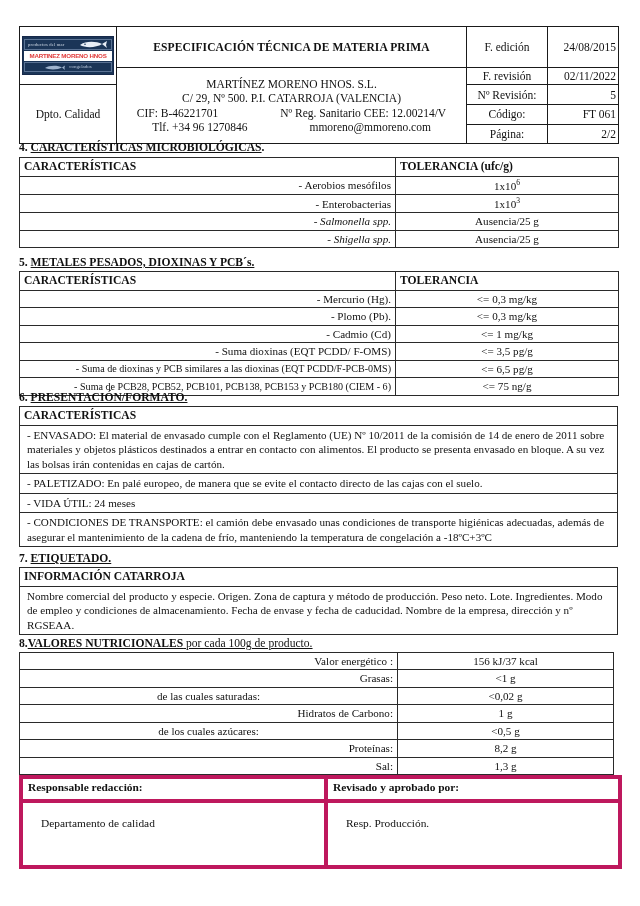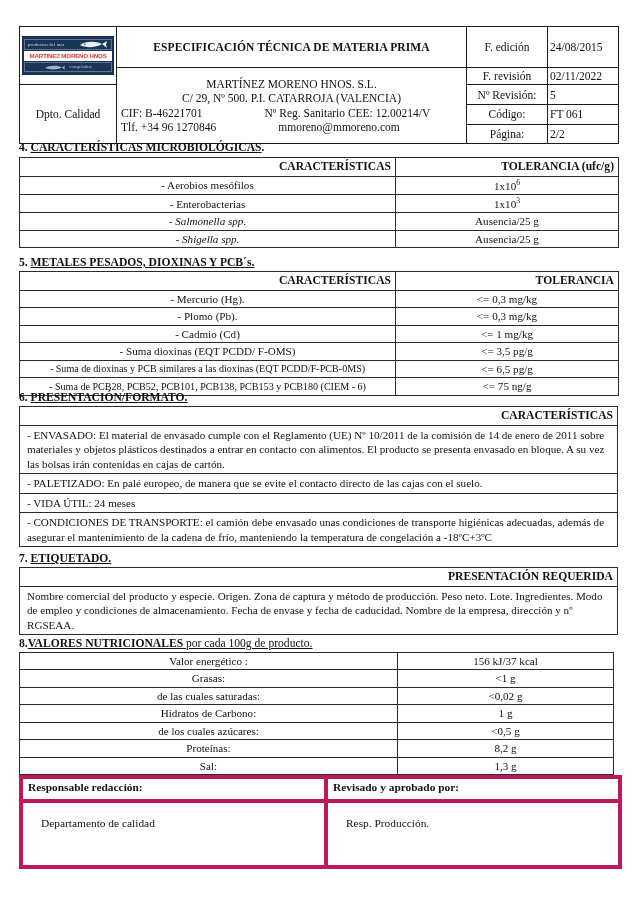--- a/index.html
+++ b/index.html
@@ -114,30 +114,30 @@
     height: 56px;
   }
   .company-cell {
     text-align: center;
     font-size: 11.2px;
     line-height: 1.45;
     padding: 2px 4px !important;
   }
   .company-row2 {
     display: flex;
-    justify-content: flex-start;
+    justify-content: center;
     gap: 62px;
   }
   .meta-label {
     text-align: center;
     width: 76px;
     font-size: 11.2px;
   }
   .meta-value {
-    text-align: left;
+    text-align: right;
     width: 66px;
     font-size: 11.2px;
   }
 
   
   .sec-h {
     position: absolute;
     font-family: "Liberation Serif", serif;
     font-weight: bold;
     font-size: 11.6px;
@@ -154,26 +154,26 @@
     table-layout: fixed;
     font-size: 11.1px;
   }
   .dtable td, .dtable th {
     border: 1px solid #2a2a2a;
     padding: 1px 4px;
     font-weight: normal;
     line-height: 1.3;
   }
   .dtable .hdr {
-    text-align: right;
+    text-align: left;
     font-weight: bold;
     font-size: 11.6px;
     padding: 1px 4px 2px 4px;
   }
-  .dtable .lft { text-align: center; }
+  .dtable .lft { text-align: right; }
   .dtable .ctr { text-align: center; }
   .ital { font-style: italic; }
   sup { font-size: 7.6px; vertical-align: super; }
 
   
   .para {
     text-align: left;
     font-size: 11.1px;
     line-height: 1.42;
     padding: 2px 5px 2px 7px !important;
@@ -366,21 +366,21 @@
     </table>
 
   <div class="sec-h" style="left:19px; top:552px;">
     <span>7.</span>
     <span class="u">ETIQUETADO.</span>
   </div>
 
   <table class="dtable" style="left:19px; top:567px; width:599px;">
     <tbody>
         <tr>
-      <td class="hdr">PRESENTACIÓN REQUERIDA</td>
+      <td class="hdr">INFORMACIÓN CATARROJA</td>
     </tr>
     <tr>
       <td class="para">Nombre comercial del producto y especie. Origen. Zona de captura y método de producción. Peso neto. Lote. Ingredientes. Modo de empleo y condiciones de almacenamiento. Fecha de envase y fecha de caducidad. Nombre de la empresa, dirección y nº RGSEAA.</td>
     </tr>
   </tbody>
     </table>
 
   <div class="sec-h" style="left:19px; top:637px;">
     <span>8.</span><span class="u">VALORES NUTRICIONALES</span><span class="u" style="font-weight:normal"> por cada 100g de producto.</span>
   </div>

